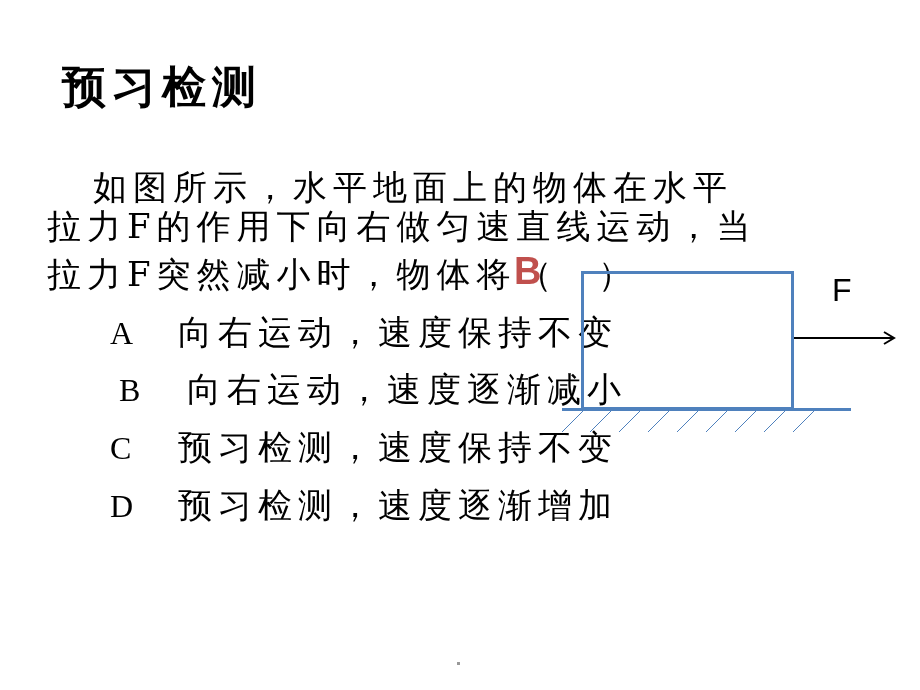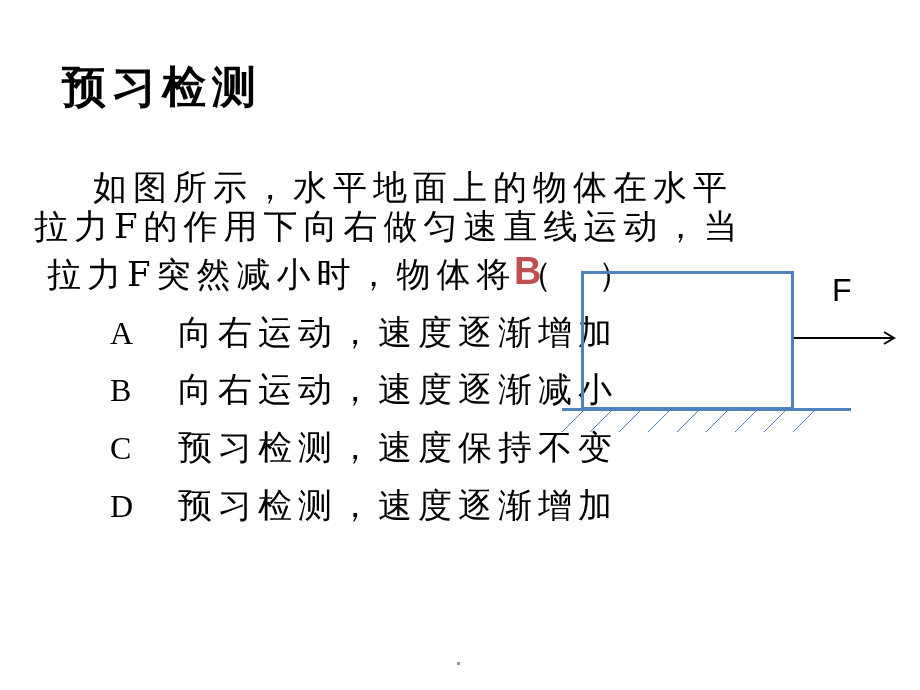--- a/index.html
+++ b/index.html
@@ -1,20 +1,20 @@
 <!DOCTYPE html>
 <html><head>
 <meta charset="utf-8">
 <style>
   html, body { margin:0; padding:0; background:#ffffff; }
   body { width:920px; height:690px; position:relative; overflow:hidden; font-family:"DejaVu Serif","Liberation Serif",serif; color:#000; }
   .title { position:absolute; left:62px; top:58px; font-size:44px; letter-spacing:6px; font-family:Liberation Serif, serif; font-weight:bold; line-height:60px; white-space:nowrap; }
   .line { position:absolute; font-size:34px; letter-spacing:6px; line-height:46px; white-space:nowrap; }
   .l1 { left:93px; top:164px; }
-  .l2 { left:34px; top:203px;text-align:center; }
+  .l2 { left:47px; top:203px;text-align:center; }
   .l3 { left:47px; top:251px; }
   .answer { position:absolute; left:514px; top:248px; font-family:"Liberation Sans","DejaVu Sans",sans-serif; font-weight:bold; font-size:38px; color:#c0504d; line-height:46px; }
   .paren { position:absolute; top:251px; font-size:34px; line-height:46px; }
   .option { position:absolute; left:110px; font-size:34px; line-height:46px; white-space:nowrap; }
   .opt-letter { display:inline-block; width:68px; font-family:"Liberation Serif","DejaVu Serif",serif; font-size:32px; }
   .opt-text { letter-spacing:6px; }
   .f-label { position:absolute; left:832px; top:272px; font-family:"Liberation Sans","DejaVu Sans",sans-serif; font-size:32px; line-height:36px; }
   svg.diagram { position:absolute; left:0; top:0; }
   .dot { position:absolute; left:457px; top:662px; width:3px; height:3px; background:#999; }
 </style>
@@ -24,23 +24,23 @@
 <div class="title">预习检测</div>
 
 <div class="line l1">如图所示，水平地面上的物体在水平</div>
 <div class="line l2">拉力F的作用下向右做匀速直线运动，当</div>
 <div class="line l3">拉力F突然减小时，物体将</div>
 <span class="paren" style="left:518px;">（</span>
 <span class="paren" style="left:598px;">）</span>
 <div class="answer">B</div>
 
 <div class="option" style="top:309px;">
-  <span class="opt-letter">A</span><span class="opt-text">向右运动，速度逐渐增加</span>
+  <span class="opt-letter">A</span><span class="opt-text">向右运动，速度保持不变</span>
 </div>
-<div class="option" style="top:366px;">
+<div class="option" style="top:366px;margin-left:9px;">
   <span class="opt-letter">B</span><span class="opt-text">向右运动，速度逐渐减小</span>
 </div>
 <div class="option" style="top:424px;">
   <span class="opt-letter">C</span><span class="opt-text">预习检测，速度保持不变</span>
 </div>
 <div class="option" style="top:482px;">
   <span class="opt-letter">D</span><span class="opt-text">预习检测，速度逐渐增加</span>
 </div>
 
 <svg class="diagram" width="920" height="690" viewBox="0 0 920 690">

